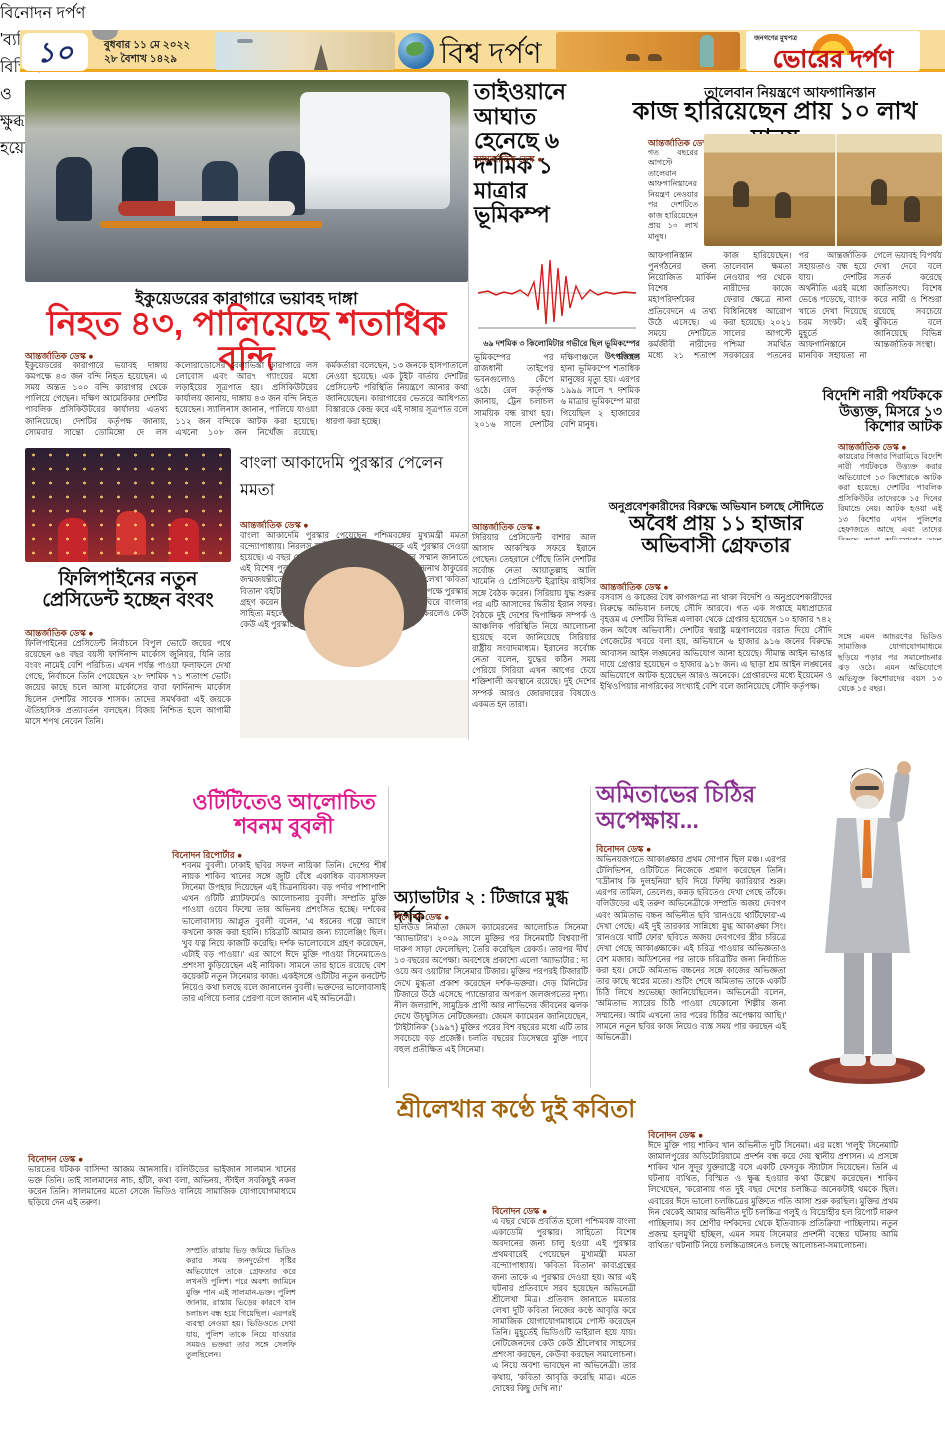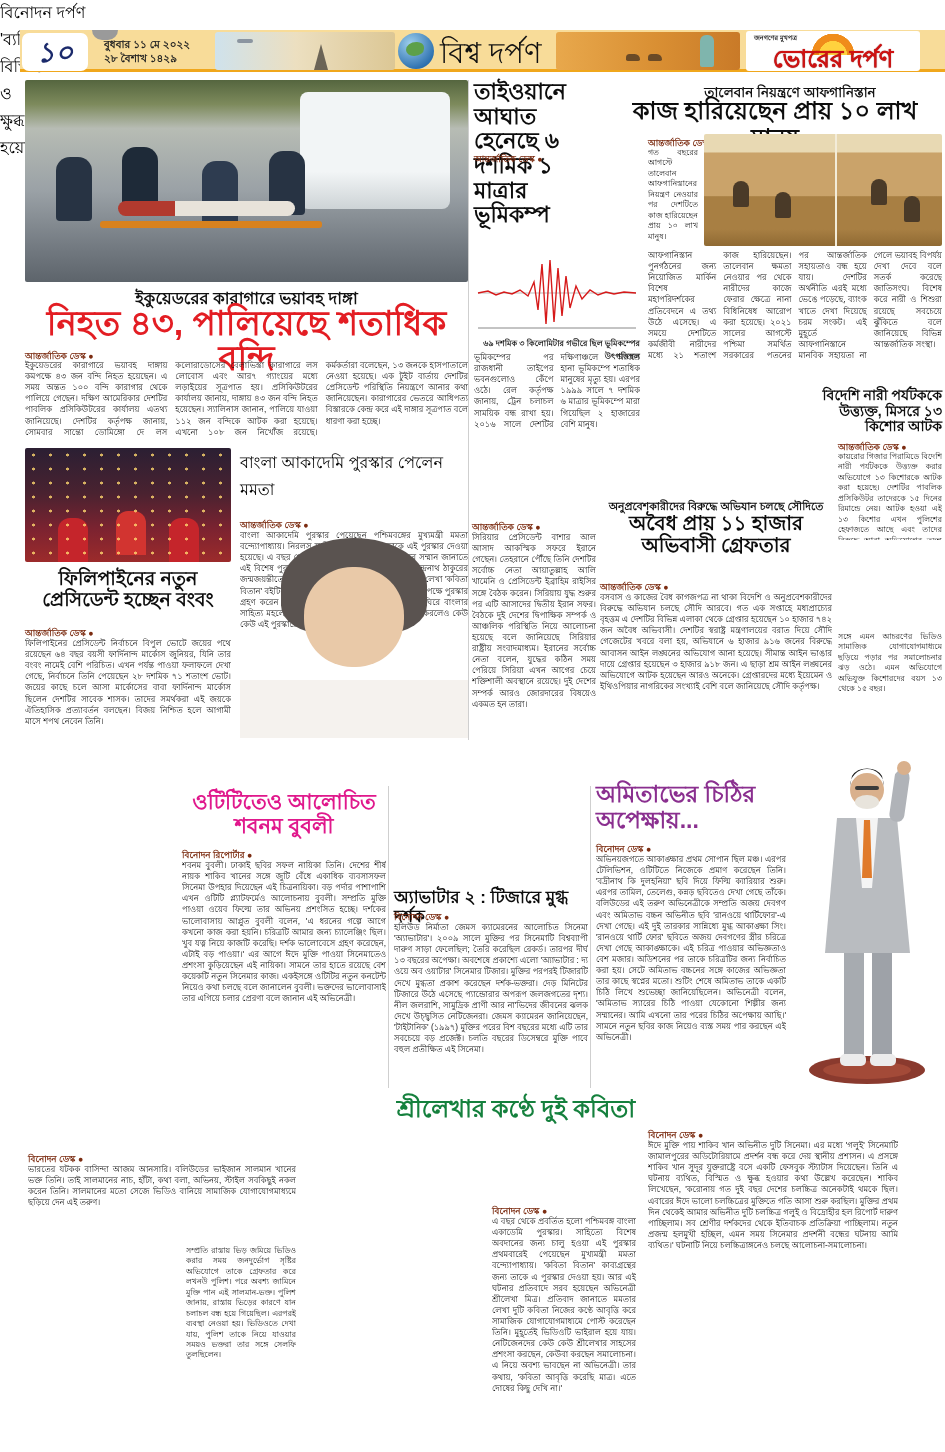--- a/index.html
+++ b/index.html
@@ -23,21 +23,21 @@
   .hl-afghan{font-size:24px;text-align:center}
   .kick-afghan{font-size:13.5px}
   .hl-saudi{font-size:20px;text-align:center}
   .kick-saudi{font-size:10.8px}
   .hl-egypt{font-size:14px;text-align:right}
   .hl-phil{font-size:19px;text-align:center}
   .hl-bubly{font-size:21px;color:#e0188c;text-align:center}
   .hl-avatar{font-size:17px}
   .hl-amitabh{font-size:23px;color:#8a2f8f}
   .hl-salman{font-size:20px;text-align:center}
-  .hl-sreelekha{font-size:24px;color:#15803d;text-align:center}
+  .hl-sreelekha{font-size:24px;color:#a16207;text-align:center}
   .caption{font-size:8px;font-weight:bold;text-align:right;color:#222}
   .rule-v{position:absolute;width:1px;background:#cfcfcf}
   
   .band{position:absolute;left:20px;top:30px;width:925px;height:42px;background:#f8dc99;
         border-bottom:3px solid #f0a71c}
   .pagenum{position:absolute;left:22px;top:33px;width:66px;height:38px;background:#fff;border-radius:7px;
            color:#1b2a6b;font-weight:bold;font-style:italic;font-size:28px;text-align:center;line-height:40px;
            font-family:"DejaVu Serif","Liberation Serif",serif}
   .pagenum-notch{position:absolute;left:92px;top:30px;width:26px;height:10px;background:#9a9a9a;border-radius:0 0 10px 10px}
   .dateblock{position:absolute;left:104px;top:37px;font-size:10.5px;font-weight:bold;color:#222;line-height:1.35}
@@ -270,21 +270,21 @@
     <div class="ent-label">বিনোদন দর্পণ</div>
   </div>
   <div class="blue-rule" style="left:28px;top:780px;width:274px"></div>
 
   <div class="ph ph-bubly" style="left:28px;top:786px;width:148px;height:302px">
     <div class="bb-hair"></div>
     <div class="bb-face"></div>
     <div class="bb-dress"></div>
   </div>
   <h2 class="abs hl hl-bubly" style="left:182px;top:790px;width:204px">ওটিটিতেও আলোচিত শবনম বুবলী</h2>
-  <div class="abs byline" style="left:182px;top:848px">বিনোদন রিপোর্টার ●</div>
+  <div class="abs byline" style="left:172px;top:848px">বিনোদন রিপোর্টার ●</div>
   <div class="abs bt" style="left:182px;top:860px;width:204px;height:228px">শবনম বুবলী। ঢাকাই ছবির সফল নায়িকা তিনি। দেশের শীর্ষ নায়ক শাকিব খানের সঙ্গে জুটি বেঁধে একাধিক ব্যবসাসফল সিনেমা উপহার দিয়েছেন এই চিত্রনায়িকা। বড় পর্দার পাশাপাশি এখন ওটিটি প্ল্যাটফর্মেও আলোচনায় বুবলী। সম্প্রতি মুক্তি পাওয়া ওয়েব ফিল্মে তার অভিনয় প্রশংসিত হচ্ছে। দর্শকের ভালোবাসায় আপ্লুত বুবলী বলেন, 'এ ধরনের গল্পে আগে কখনো কাজ করা হয়নি। চরিত্রটি আমার জন্য চ্যালেঞ্জিং ছিল। খুব যত্ন নিয়ে কাজটি করেছি। দর্শক ভালোবেসে গ্রহণ করেছেন, এটাই বড় পাওয়া।' এর আগে ঈদে মুক্তি পাওয়া সিনেমাতেও প্রশংসা কুড়িয়েছেন এই নায়িকা। সামনে তার হাতে রয়েছে বেশ কয়েকটি নতুন সিনেমার কাজ। একইসঙ্গে ওটিটির নতুন কনটেন্ট নিয়েও কথা চলছে বলে জানালেন বুবলী। ভক্তদের ভালোবাসাই তার এগিয়ে চলার প্রেরণা বলে জানান এই অভিনেত্রী।</div>
   <div class="rule-v" style="left:388px;top:786px;height:302px"></div>
 
   <div class="ph ph-avatar" style="left:394px;top:780px;width:194px;height:102px">
     <div class="av-heli av-h1"></div>
     <div class="av-heli av-h2"></div>
     <div class="av-face av-fa"></div>
     <div class="av-face av-fb"></div>
   </div>
   <h2 class="abs hl hl-avatar" style="left:394px;top:888px;width:194px">অ্যাভাটার ২ : টিজারে মুগ্ধ দর্শক</h2>

